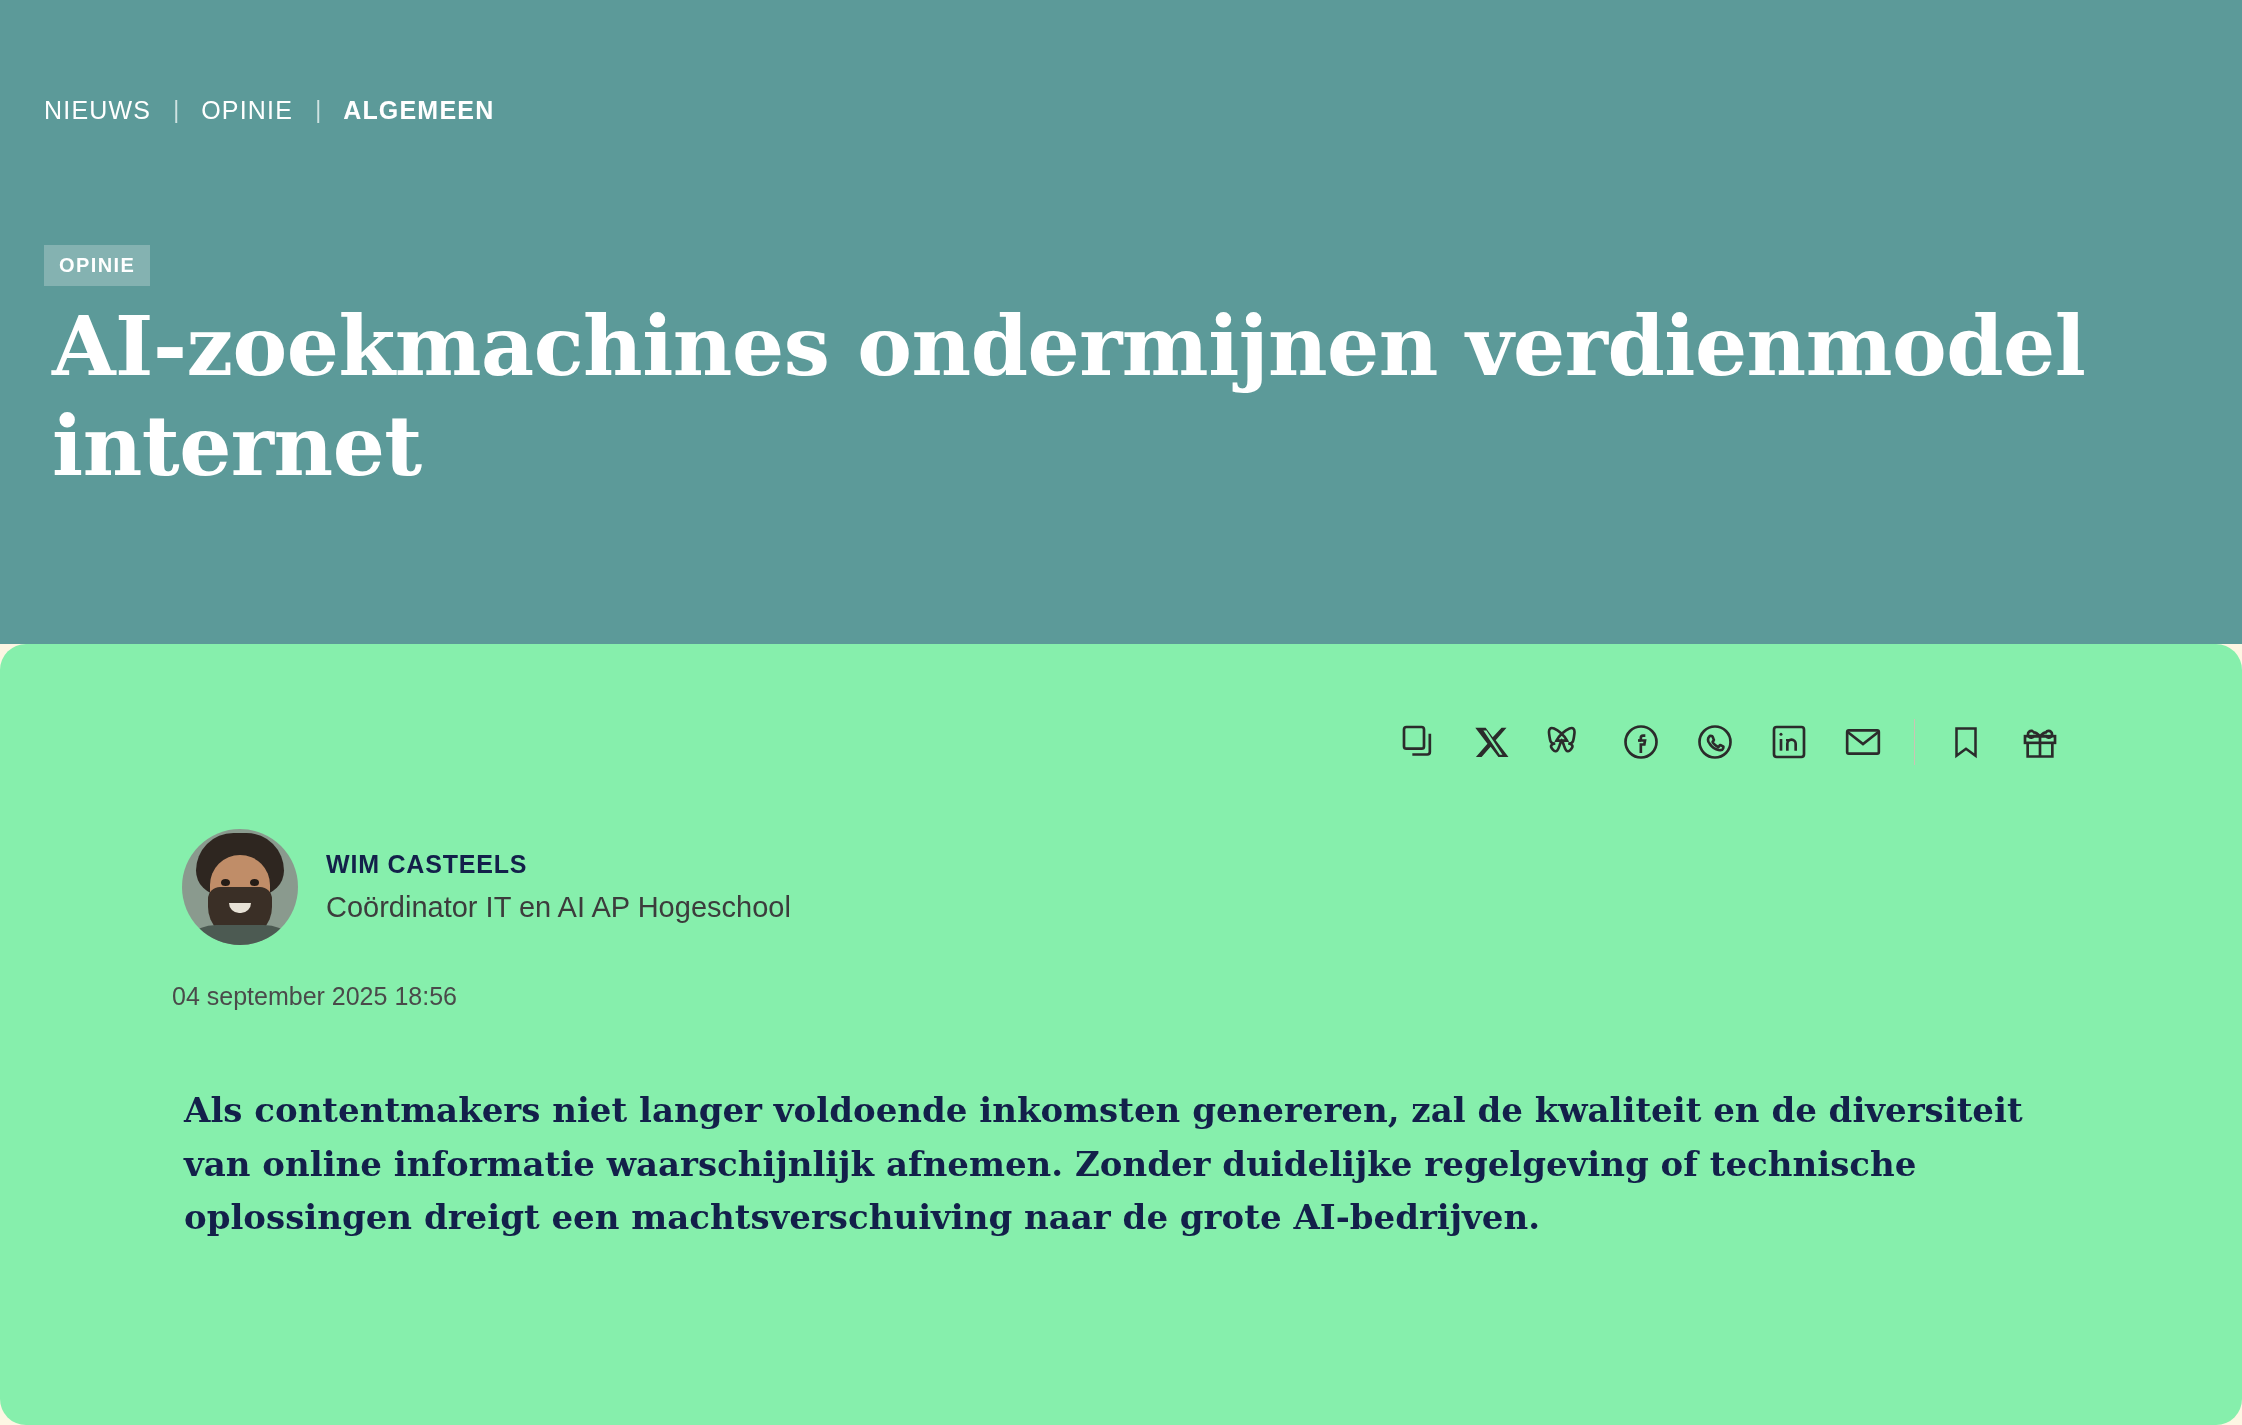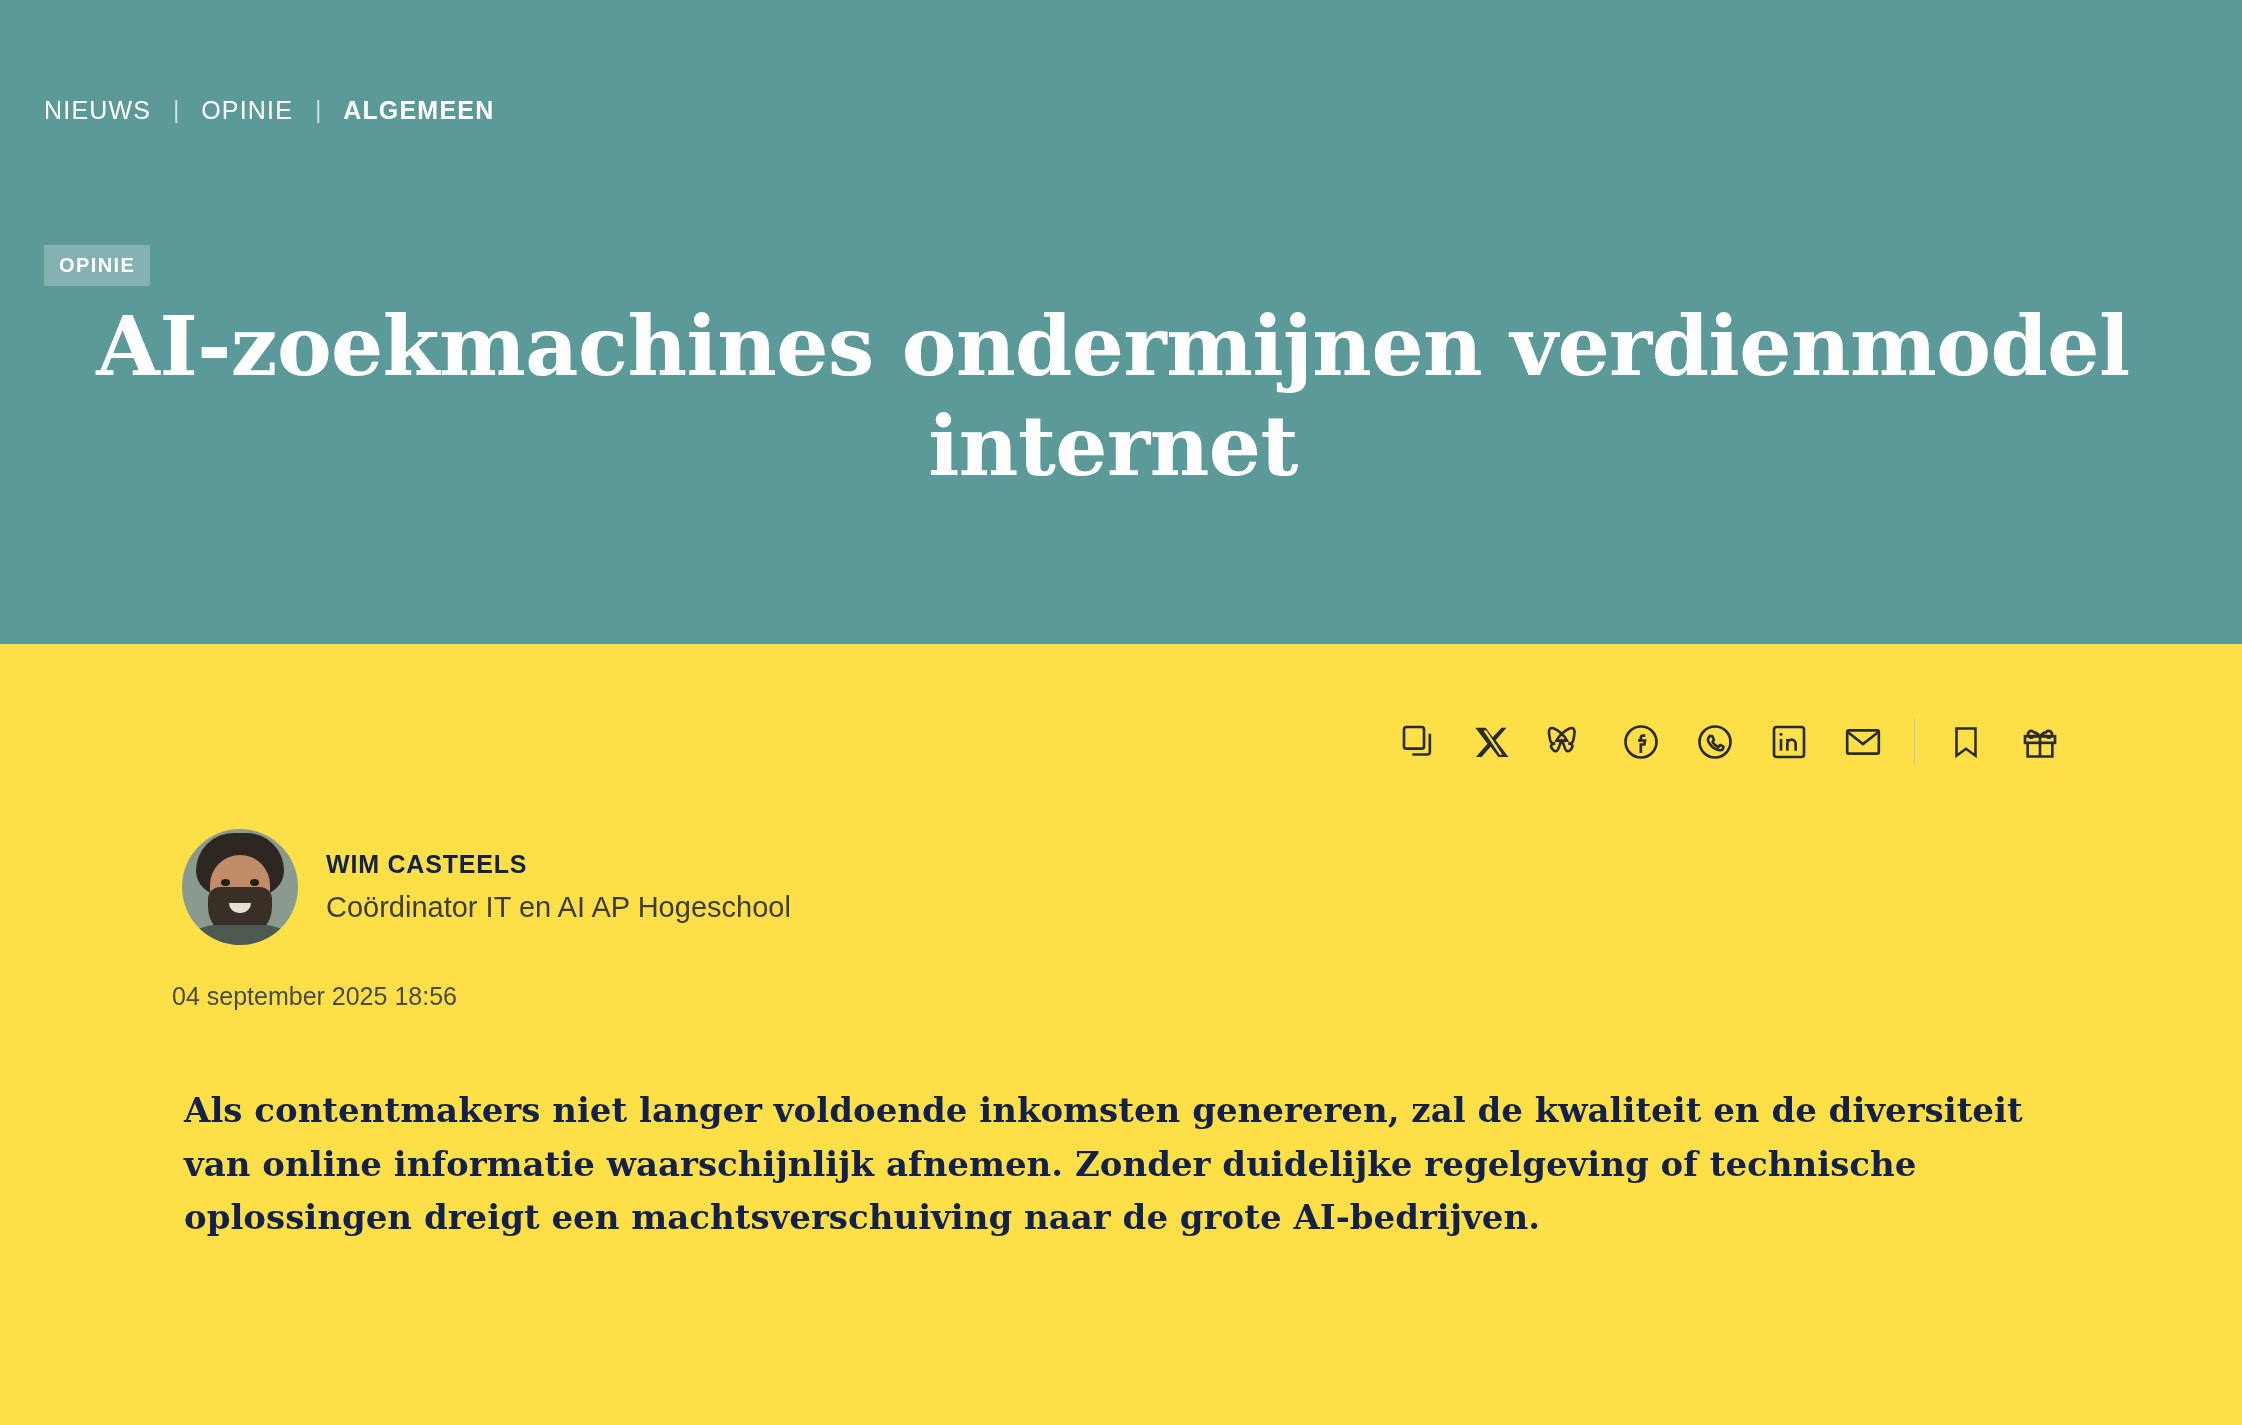--- a/index.html
+++ b/index.html
@@ -14,21 +14,20 @@
     overflow: hidden;
   }
 
   
   .hero {
     position: relative;
     background: #5c9a99;
     height: 644px;
     box-sizing: border-box;
     padding: 0;
-    text-align: center;
   }
 
   .breadcrumb {
     position: absolute;
     top: 96px;
     left: 44px;
     display: flex;
     align-items: center;
     gap: 0;
   }
@@ -71,22 +70,23 @@
     font-weight: 700;
     font-size: 82px;
     line-height: 1.22;
     letter-spacing: -0.5px;
     margin: 8px;
   }
 
   
   .content {
     position: relative;
-    background: #fde047;
+    background: #86efac;
     height: 781px;
+    border-radius: 26px;
   }
 
   
   .share-bar {
     position: absolute;
     top: 65px;
     right: 165px;
     display: flex;
     align-items: center;
     gap: 0;

